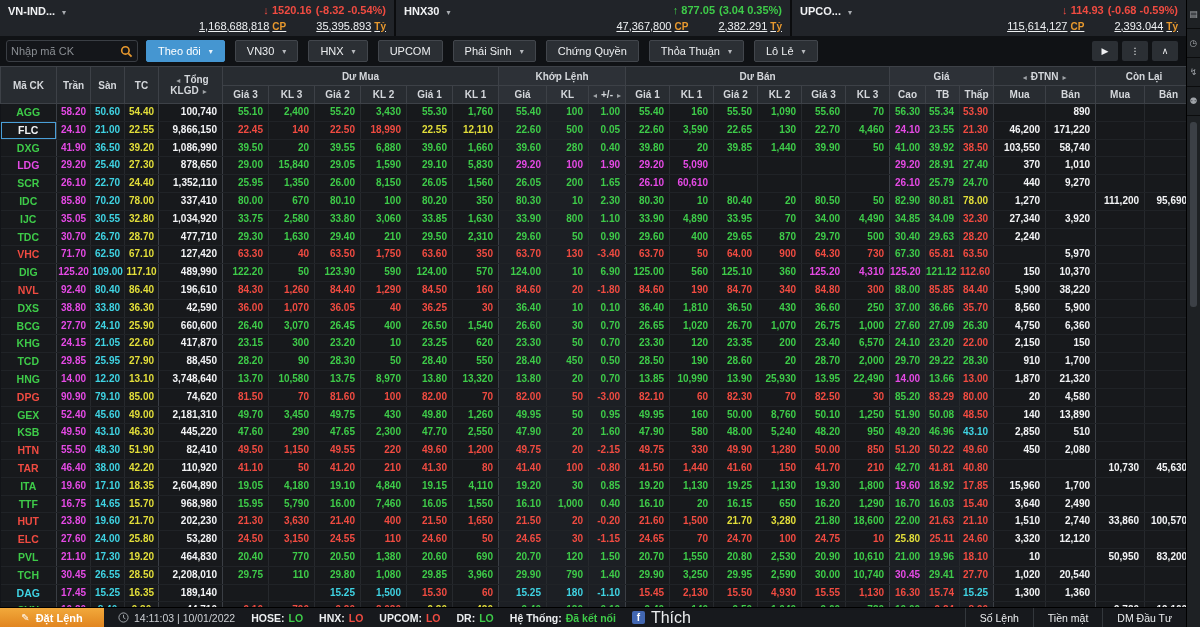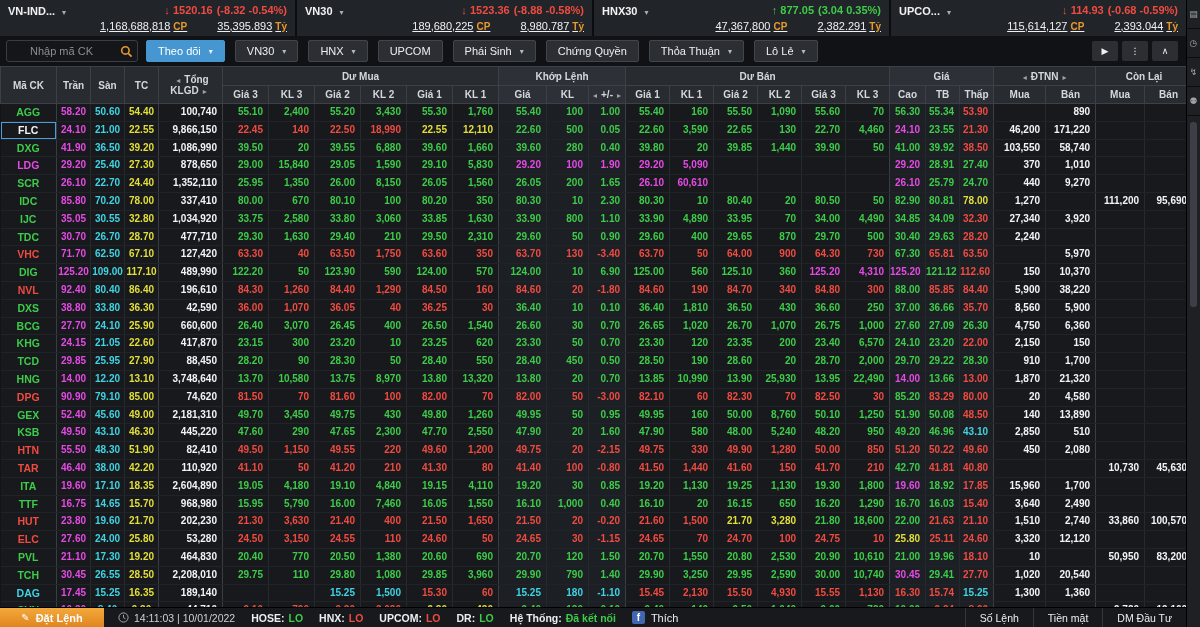--- a/index.html
+++ b/index.html
@@ -19,21 +19,21 @@
   .idx-vals .chg { font-weight:bold; margin-left:4px; }
   .idx-l2 { display:flex; justify-content:flex-end; gap:30px; height:15px; align-items:center;
     font-size:11px; color:#eef0f2; white-space:nowrap;text-decoration:underline; }
   .unit { color:#e8992e; font-size:10px; margin-left:3px; font-weight:bold; }
   .up { color:#3ecb49; } .down { color:#f04b41; }
 
   
   .tabbar { height:30px; display:flex; align-items:center; background:#101215; padding:0 8px 0 6px; }
   .searchwrap { position:relative; margin-right:8px; }
   .search { width:132px; height:22px; background:#14161a; border:1px solid #3a3e44; border-radius:3px;
-    color:#e8eaec; font-size:11px; padding:0 22px 0 23px; outline:none; }
+    color:#e8eaec; font-size:11px; padding:0 22px 0 4px; outline:none; }
   .search::placeholder { color:#8a8e93; }
   .mag { position:absolute; right:5px; top:4px; }
   .tab { height:22px; padding:0 11px; margin-right:10px; background:#2b2f34; border:1px solid #42464c;
     border-radius:2px; color:#eceef0; font-size:11px; display:inline-flex; align-items:center; cursor:pointer;
     white-space:nowrap; }
   .tab .tcaret { font-size:8px; color:#b6b9bd; margin-left:8px; }
   .tab.active { background:#4596d1; border-color:#4596d1; color:#fff; }
   .tab.active .tcaret { color:#eaf4fc; }
   .tb-right { margin-left:auto; display:flex; gap:4px; }
   .sqbtn { width:26px; height:20px; background:#2b2f34; border-radius:2px; color:#f0f1f3;
@@ -63,21 +63,21 @@
   .bottombar { height:20px; background:#17191d; border-top:1px solid #000; display:flex; align-items:center; }
   .order-btn { width:104px; height:20px; background:linear-gradient(#f2a93b,#e0831e); color:#fff;
     font-size:11px; font-weight:bold; display:flex; align-items:center; justify-content:center; gap:6px;
     cursor:pointer; }
   .order-btn .pencil { font-size:10px; }
   .bb-time { margin-left:14px; display:flex; align-items:center; gap:5px; color:#cdd0d4; font-size:10.5px; }
   .bb-stat { margin-left:16px; font-size:10.5px; color:#eceef0; font-weight:bold; white-space:nowrap; }
   .bb-stat .sv { margin-left:4px; }
   .fb { margin-left:16px; width:13px; height:13px; background:#4267b2; border-radius:2px; color:#fff;
     font-size:10px; font-weight:bold; text-align:center; line-height:13px; cursor:pointer; }
-  .like { margin-left:6px; color:#eceef0; font-size:11px; cursor:pointer; }
+  .like { margin-left:6px; color:#eceef0; font-size:16px; cursor:pointer; }
   .bb-links { margin-left:auto; display:flex; height:100%; align-items:center; }
   .bb-link { padding:0 14px; border-left:1px solid #33373c; color:#eceef0; font-size:10.5px; height:100%;
     display:flex; align-items:center; cursor:pointer; }
 
   
   .rail { width:14px; background:#1e2124; border-left:1px solid #000; position:relative; }
   .rail-icon { height:29px; display:flex; align-items:center; justify-content:center; color:#9fa3a8;
     font-size:9px; border-bottom:1px solid #0b0c0d; cursor:pointer; }
   .thumb { position:absolute; left:3px; top:122px; width:7px; height:185px; background:#3c4046;
     border-radius:3px; cursor:pointer; }
@@ -90,30 +90,20 @@
 
     <div class="topbar">
         <div class="idx-card">
           <div class="idx-l1">
             <span><span class="idx-name">VN-IND...</span><span class="idx-caret">▾</span></span>
             <span class="idx-vals down"><span>↓</span> 1520.16<span class="chg">(-8.32 -0.54%)</span></span>
           </div>
           <div class="idx-l2">
             <span>1,168,688,818<span class="unit">CP</span></span>
             <span>35,395.893<span class="unit">Tỷ</span></span>
-          </div>
-        </div>
-        <div class="idx-card">
-          <div class="idx-l1">
-            <span><span class="idx-name">VN30</span><span class="idx-caret">▾</span></span>
-            <span class="idx-vals down"><span>↓</span> 1523.36<span class="chg">(-8.88 -0.58%)</span></span>
-          </div>
-          <div class="idx-l2">
-            <span>189,680,225<span class="unit">CP</span></span>
-            <span>8,980.787<span class="unit">Tỷ</span></span>
           </div>
         </div>
         <div class="idx-card">
           <div class="idx-l1">
             <span><span class="idx-name">HNX30</span><span class="idx-caret">▾</span></span>
             <span class="idx-vals up"><span>↑</span> 877.05<span class="chg">(3.04 0.35%)</span></span>
           </div>
           <div class="idx-l2">
             <span>47,367,800<span class="unit">CP</span></span>
             <span>2,382.291<span class="unit">Tỷ</span></span>

